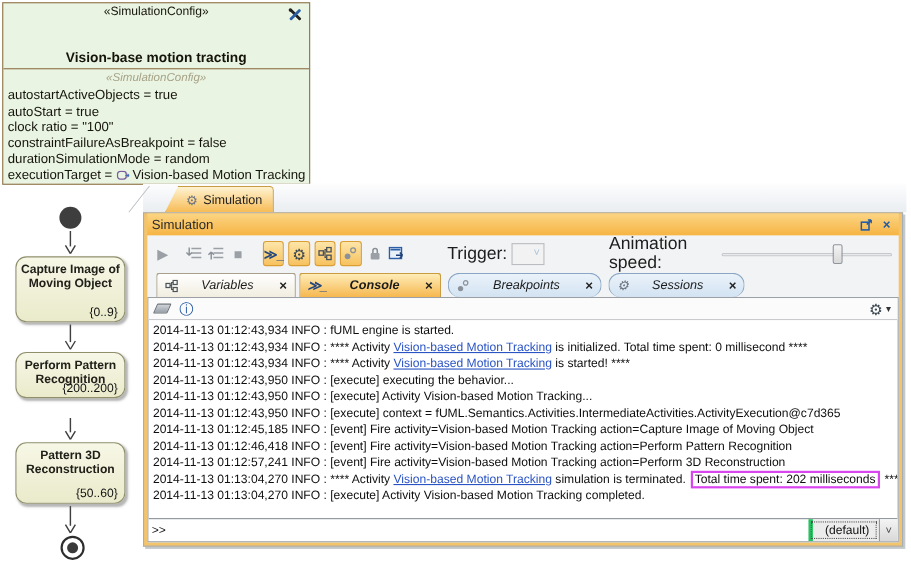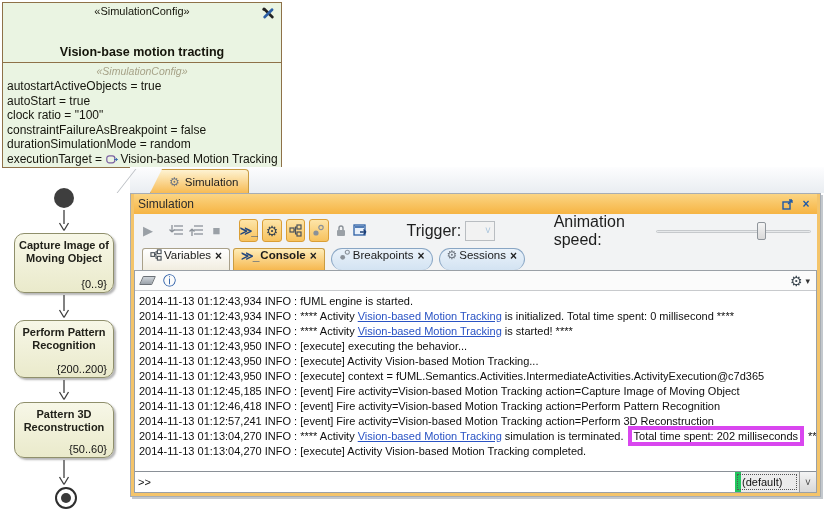--- a/index.html
+++ b/index.html
@@ -19,21 +19,21 @@
   .act-glyph { display:inline-block; vertical-align:-1px; margin:0 2px 0 1px; }
 
   
   .initial-node { position:absolute; left:54px; top:188px; width:20px; height:20px; border-radius:50%; background:#3E3E3E; }
   .action-box { position:absolute; left:14px; width:100px;
     background:linear-gradient(#F7F7E7, #EAEACB); border:1px solid #8F8F6B; border-radius:10px;
     box-shadow:2px 2px 2px rgba(110,110,110,.5); }
   .action-name { font-size:11px; font-weight:bold; color:#21211a; text-align:center; line-height:12.5px; padding-top:5px; }
   .action-constraint { position:absolute; right:6px; bottom:2px; font-size:11px; font-weight:normal; color:#111; }
   #action-1 { top:233px; height:60px; }
-  #action-2 { top:320px; height:58px; }
+  #action-2 { top:320px; height:42px; }
   #action-3 { top:402px; height:56px; }
   .final-node { position:absolute; left:55px; top:487px; width:22px; height:22px; border:2px solid #2E2E2E; border-radius:50%; background:#fff; }
   .final-node::after { content:""; position:absolute; left:4px; top:4px; width:10px; height:10px; border-radius:50%; background:#3A3A3A; }
   #flow-svg { position:absolute; left:0; top:0; width:130px; height:520px; pointer-events:none; }
 
   
   .sim-area { position:absolute; left:130px; top:167px; width:694px; height:334px; }
   .dock-strip { position:relative; height:26px; background:linear-gradient(#FDFDFE,#E9EDF1); }
   .dock-tab { position:absolute; left:20px; bottom:0; height:24px; padding:0 10px 0 18px;
     background:linear-gradient(#FEF3D2,#F7BB54); border:1px solid #C99C43; border-bottom:none;
@@ -58,43 +58,43 @@
   .console-glyph { font-size:12px; font-weight:bold; color:#23477d; letter-spacing:-1px; }
   .gear-glyph { font-size:14px; color:#3c4750; line-height:1; }
   .tb-label { font-size:16px; color:#1d1d1d; }
   .combo-disabled { width:36px; height:20px; background:#F2F2F2; border:1px solid #BChBDC0; border:1px solid #B9BDC1; display:flex; align-items:center; justify-content:flex-end; padding-right:3px; color:#A9C4DC; font-size:10px; }
   .slider { position:relative; width:195px; height:18px; cursor:pointer; }
   .slider-track { position:absolute; left:0; right:0; top:8px; height:3px; background:#E7E9EB; border:1px solid #C6C9CC; border-radius:2px; }
   .slider-thumb { position:absolute; top:0; width:9px; height:18px; background:linear-gradient(#F4F4F4,#D9D9D9); border:1px solid #8F959B; border-radius:2px; }
 
   
   .viewtabs { height:23px; display:flex; align-items:flex-end; padding-left:8px; gap:3px; }
-  .vtab { height:22px; display:flex; align-items:flex-start; gap:2px; padding:0 7px; font-size:11.5px; color:#1b1b1b;
+  .vtab { height:22px; display:flex; align-items:center; gap:21px; padding:0 7px; font-size:11.5px; color:#1b1b1b;
     border:1px solid #A9A089; border-bottom:none; border-radius:3px 3px 0 0; cursor:pointer;
-    background:linear-gradient(#FFFFFF,#F1EDE0); }
+    background:linear-gradient(#FFFFFF,#F1EDE0);font-style:italic; }
   .vtab .x { font-weight:bold; font-size:12px; color:#222; margin-left:2px; }
   .vtab-active { background:linear-gradient(#FEECB8,#F6B84F); border-color:#C99C43; font-weight:bold; }
   .vtab-blue { background:linear-gradient(#EAF2FA,#D3E3F2); border-color:#89A6C4; margin-left:3px;border-radius:11px; }
 
   
   .console-panel { flex:1; margin:0; border:1px solid #9AA0A6; background:#ffffff; display:flex; flex-direction:column; overflow:hidden; }
   .console-toolbar { height:20px; background:#FBFBFB; border-bottom:1px solid #C8CACD; display:flex; align-items:center; padding:0 6px; gap:9px; }
   .ct-right { margin-left:auto; display:flex; align-items:center; gap:3px; cursor:pointer; }
   .info-glyph { font-size:13px; color:#1a50a0; line-height:1; }
   .caret { font-size:9px; color:#333; }
   .eraser { width:13px; height:9px; background:linear-gradient(#cfd4da,#9aa1a9); border:1px solid #6b7076; transform:skewX(-24deg); border-radius:1px; cursor:pointer; }
 
   .log { flex:1; padding:3px 4px; overflow:hidden; }
   .log-line { font-size:11px; line-height:15px; color:#0e0e0e; white-space:nowrap; }
   .log-link { color:#2A53C4; text-decoration:underline; cursor:pointer; }
-  .log-highlight { border:4px solid #d946ef; padding:0 2px; margin:0 1px; }
+  .log-highlight { border:2px solid #d946ef; padding:0 2px; margin:0 1px; }
 
   .prompt-row { height:21px; border-top:1px solid #8A9097; display:flex; align-items:stretch; background:#fff; }
   .prompt-input { flex:1; display:flex; align-items:center; padding-left:3px; font-size:11px; color:#111; cursor:text; }
-  .profile-combo { width:64px; background:#ECECEC; border-left:6px solid #22c55e; display:flex; align-items:center; padding-left:1px; font-size:11px; color:#111; cursor:pointer; outline:1px dotted #555; outline-offset:-3px; }
+  .profile-combo { width:64px; background:#ECECEC; border-left:4px solid #22c55e; display:flex; align-items:center; padding-left:11px; font-size:11px; color:#111; cursor:pointer; outline:1px dotted #555; outline-offset:-3px; }
   .profile-arrow { width:17px; background:linear-gradient(#F4F4F4,#D8D8D8); border-left:1px solid #9a9a9a; display:flex; align-items:center; justify-content:center; font-size:10px; color:#444; cursor:pointer; }
 </style>
 </head>
 <body>
 
 <div id="stage">
 
   <div class="config-box">
     <div class="config-head">
       <div class="config-stereo">«SimulationConfig»</div>

